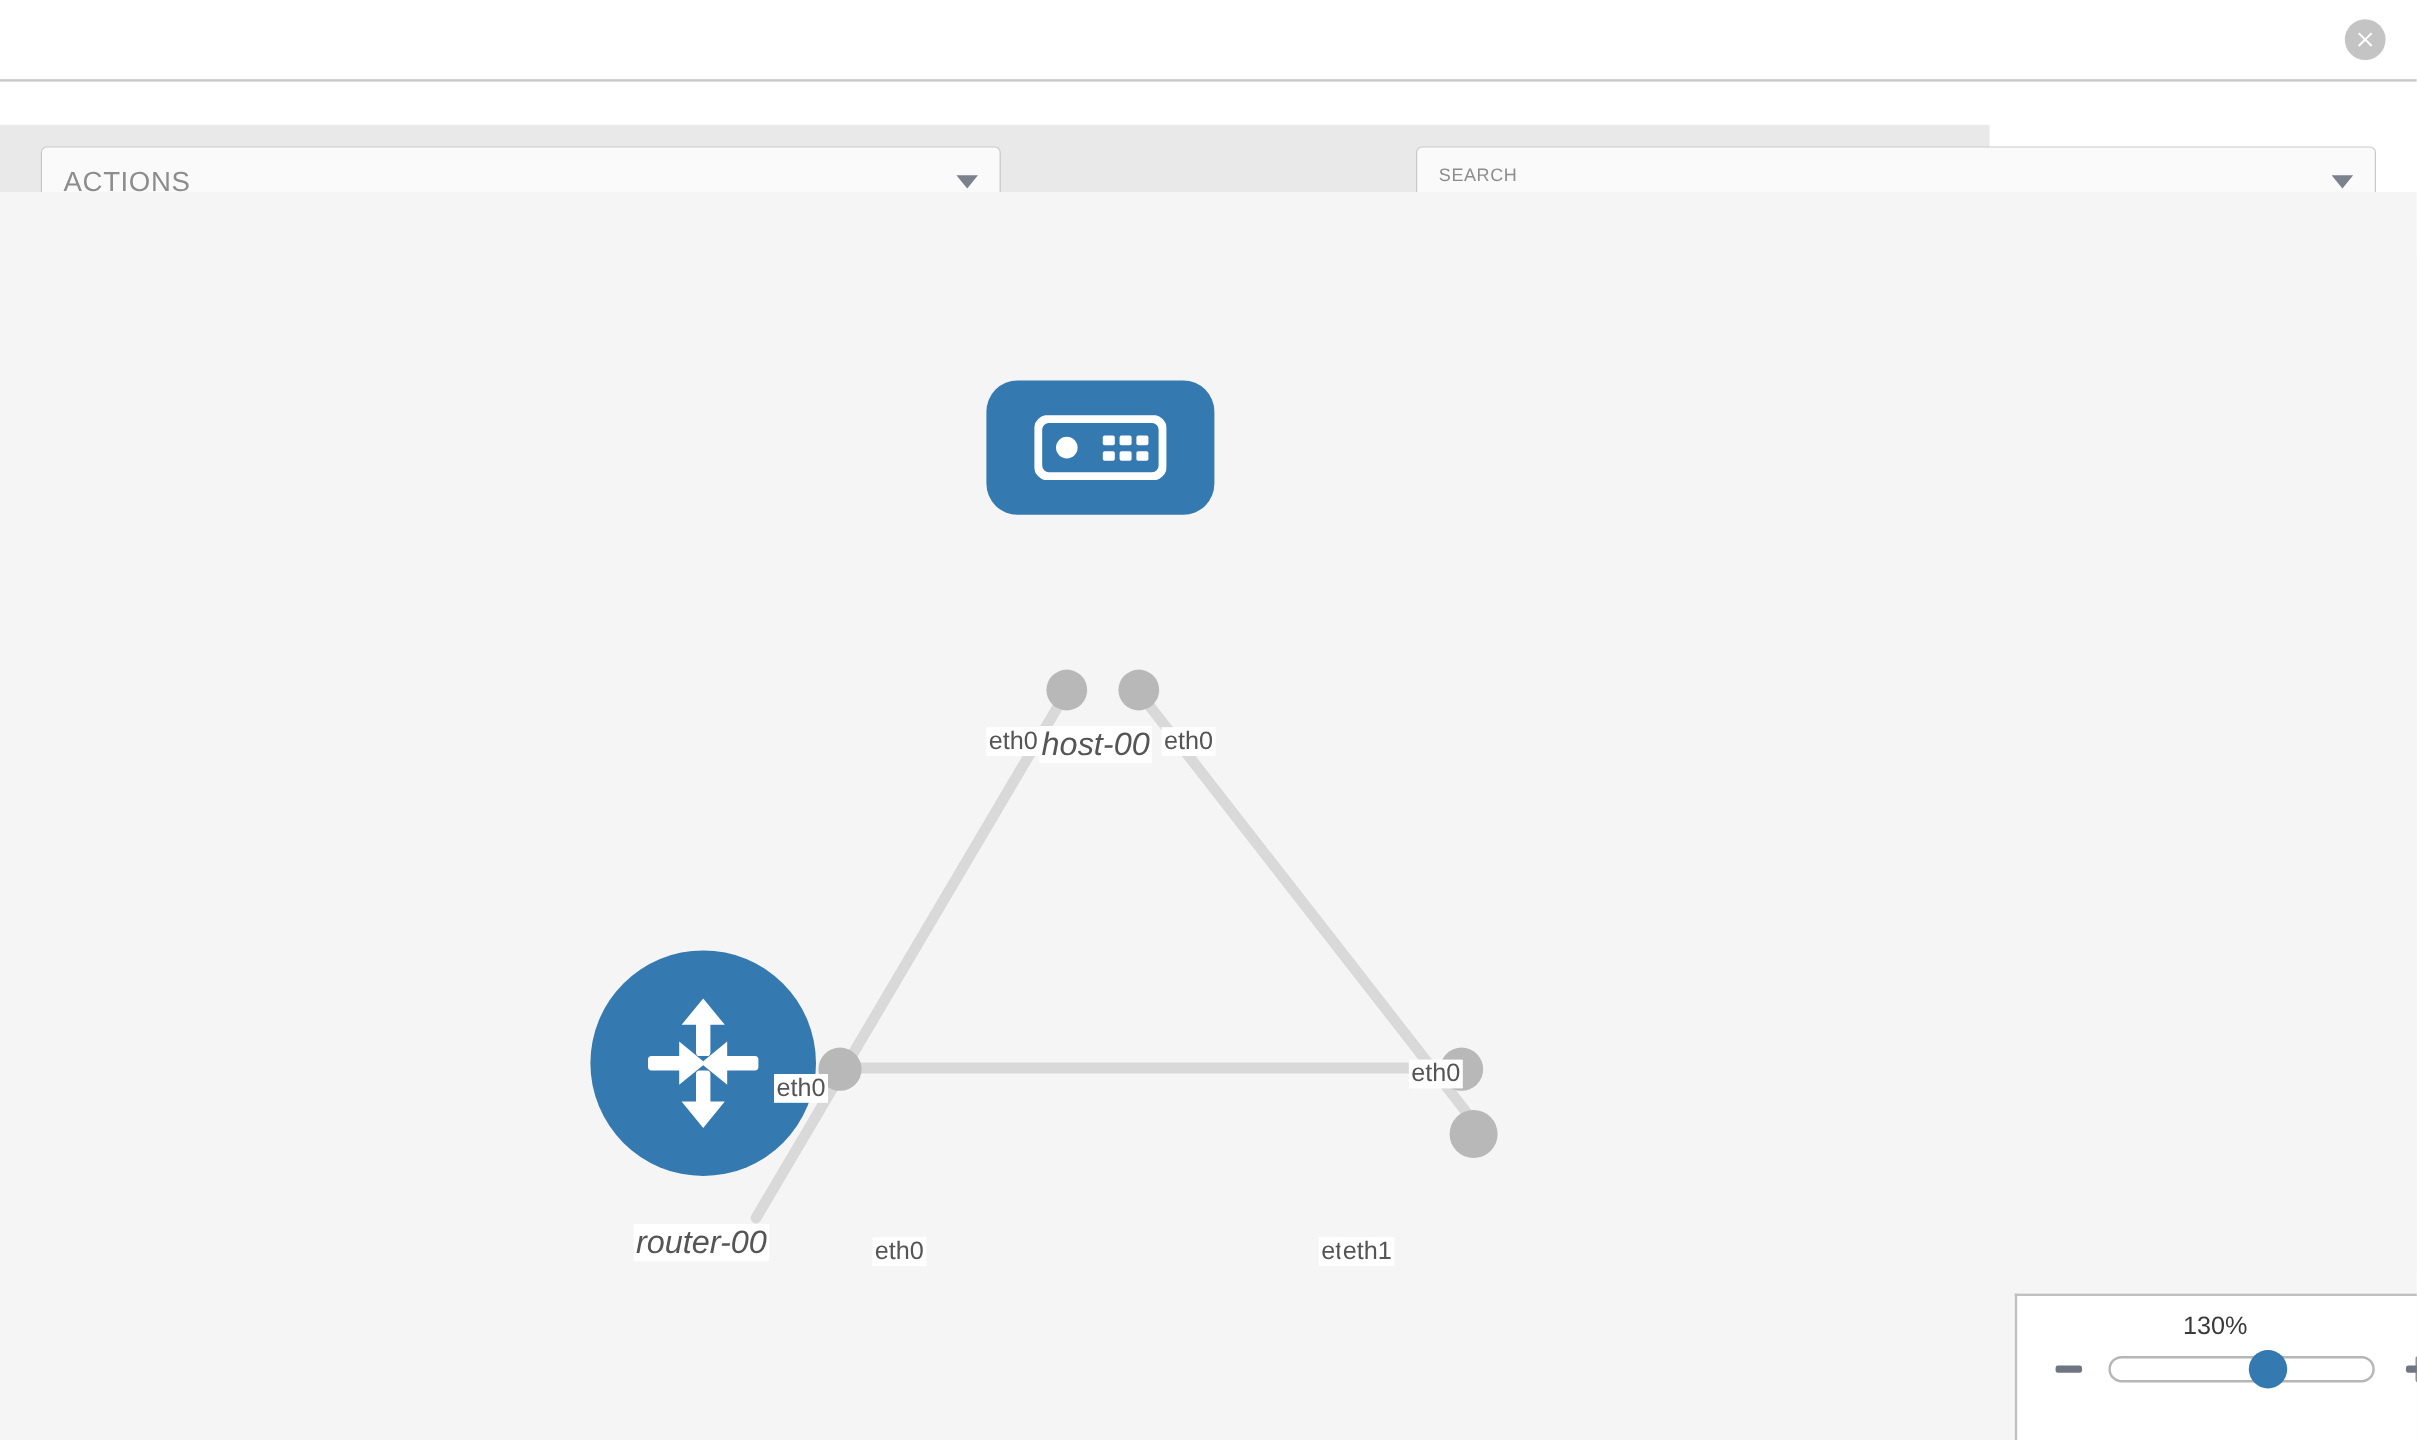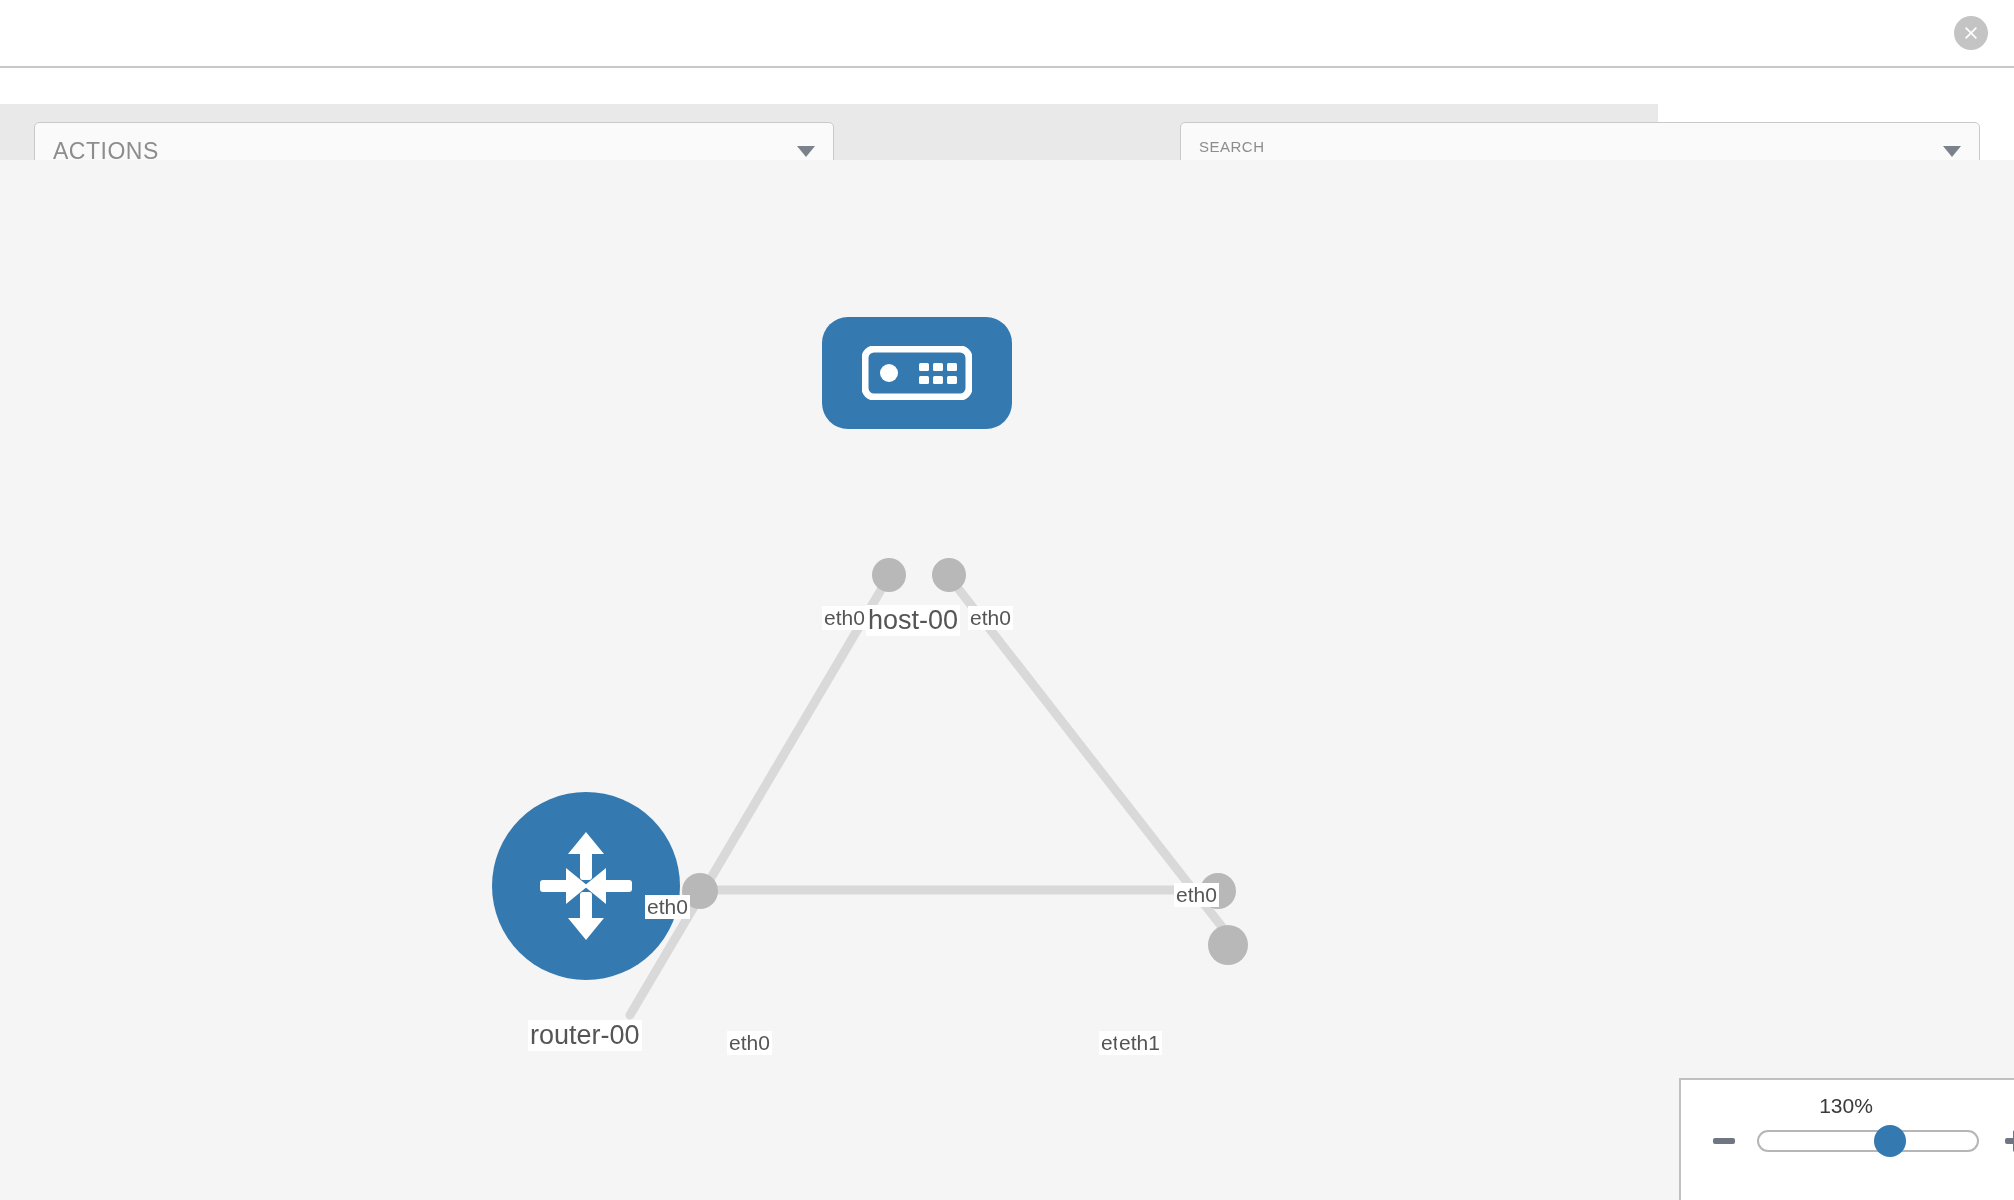--- a/index.html
+++ b/index.html
@@ -97,20 +97,21 @@
     position: absolute; left: 0; top: 0;
     background: #3479b0;
     display: flex; align-items: center; justify-content: center;
   }
   .node-label {
     position: absolute;
     font-size: 27px; color: #555555;
     background: #ffffff;
     white-space: nowrap;
     padding: 0 2px;
+    font-style: italic;
   }
 
   
   .nub {
     position: absolute;
     background: #b8b8b8;
     border-radius: 50%;
   }
 
   

